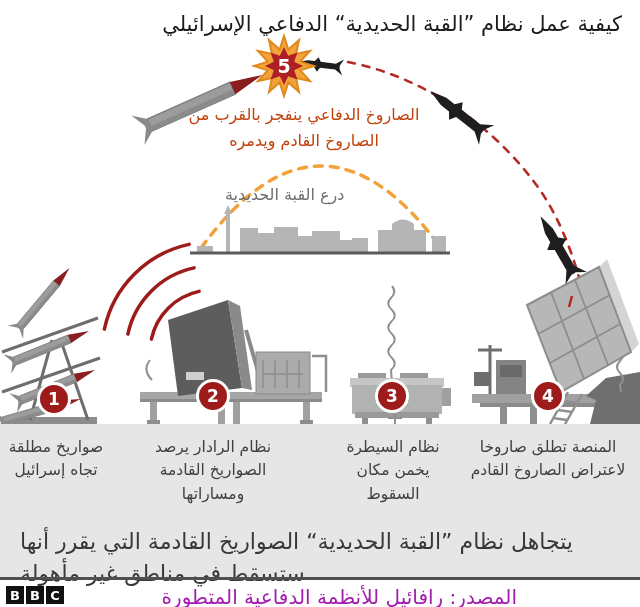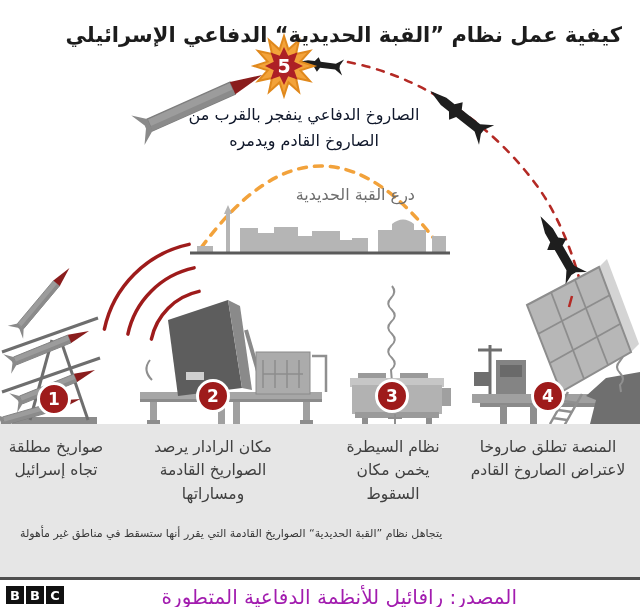--- a/index.html
+++ b/index.html
@@ -1,36 +1,36 @@
 <!DOCTYPE html>
 <html lang="ar"><head>
 <meta charset="utf-8">
 <style>
   html,body{margin:0;padding:0;}
   body{font-family:"DejaVu Sans",sans-serif;}
   #canvas{position:relative;width:640px;height:607px;background:#ffffff;overflow:hidden;}
   .abs{position:absolute;}
-  #title{top:19px;right:18px;width:565px;text-align:right;direction:rtl;
-         font-size:21px;font-weight:bold;color:#1c1c1c;line-height:1.55;}
+  #title{top:8px;right:18px;width:565px;text-align:right;direction:rtl;
+         font-size:21px;font-weight:normal;color:#1c1c1c;line-height:1.55;}
   #scene-svg{top:0;left:0;}
   #intercept-caption{left:176px;top:102px;width:256px;text-align:center;direction:rtl;
-         font-size:16px;color:#0f172a;line-height:1.6;}
-  #dome-label{left:225px;top:185px;width:190px;text-align:right;direction:rtl;
+         font-size:16px;color:#c2410c;line-height:1.6;}
+  #dome-label{left:225px;top:185px;width:190px;text-align:left;direction:rtl;
          font-size:16px;color:#6e6e6e;}
   #ground-band{left:0;top:424px;width:640px;height:153px;background:#e6e6e6;}
   .badge{width:28px;height:28px;border-radius:50%;background:#9e1b1b;border:3px solid #ffffff;
          color:#ffffff;font-weight:bold;font-size:17px;display:flex;align-items:center;
          justify-content:center;z-index:5;}
   .caption{top:436px;text-align:center;direction:rtl;font-size:15.5px;color:#404040;line-height:1.5;}
   #caption-1{left:4px;width:104px;}
   #caption-2{left:127px;width:172px;}
   #caption-3{left:329px;width:128px;}
   #caption-4{left:461px;width:174px;}
   #footnote{left:20px;top:526px;width:600px;direction:rtl;text-align:left;
-         font-size:11px;color:#383838;line-height:1.45;}
+         font-size:22px;color:#383838;line-height:1.45;}
   #divider{left:0;top:577px;width:640px;height:3px;background:#4f4f4f;}
   #bbc-logo{left:6px;top:586px;display:flex;gap:2px;}
   .bbc-block{width:18px;height:18px;background:#111111;color:#ffffff;font-weight:bold;
          font-size:13px;display:flex;align-items:center;justify-content:center;}
   #source-line{right:123px;top:585px;direction:rtl;font-size:20px;color:#a21caf;}
 </style>
 </head>
 <body>
 
 <div id="canvas">
@@ -160,21 +160,21 @@
   <div id="dome-label" class="abs">درع القبة الحديدية</div>
 
   <div id="ground-band" class="abs"></div>
 
   <div class="abs badge" style="left:37px;top:382px;">1</div>
   <div class="abs badge" style="left:196px;top:379px;">2</div>
   <div class="abs badge" style="left:375px;top:379px;">3</div>
   <div class="abs badge" style="left:531px;top:379px;">4</div>
 
   <div id="caption-1" class="abs caption">صواريخ مطلقة تجاه إسرائيل</div>
-  <div id="caption-2" class="abs caption">مكان الرادار يرصد الصواريخ القادمة ومساراتها</div>
+  <div id="caption-2" class="abs caption">نظام الرادار يرصد الصواريخ القادمة ومساراتها</div>
   <div id="caption-4" class="abs caption">المنصة تطلق صاروخا لاعتراض الصاروخ القادم</div>
   <div id="caption-3" class="abs caption">نظام السيطرة يخمن مكان السقوط</div>
 
   <div id="footnote" class="abs">يتجاهل نظام ”القبة الحديدية“ الصواريخ القادمة التي يقرر أنها ستسقط في مناطق غير مأهولة</div>
 
   <div id="divider" class="abs"></div>
 
   <div id="bbc-logo" class="abs">
     <div class="bbc-block">B</div>
     <div class="bbc-block">B</div>

